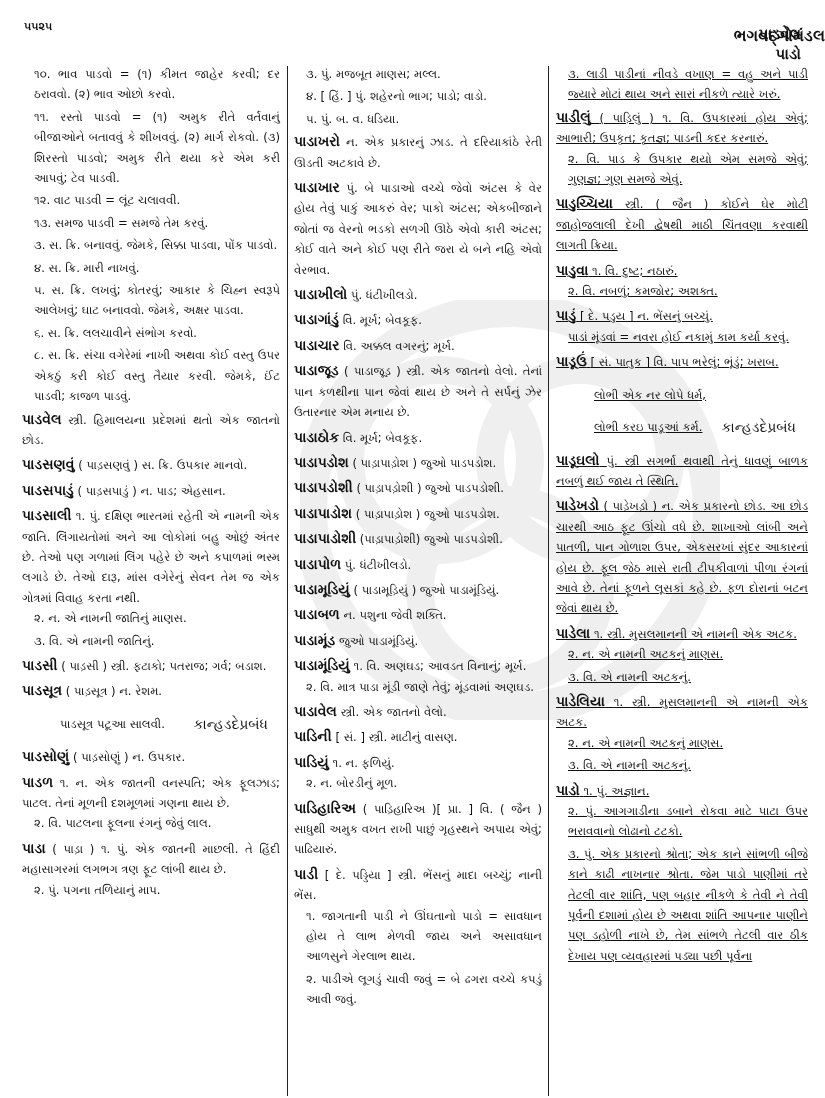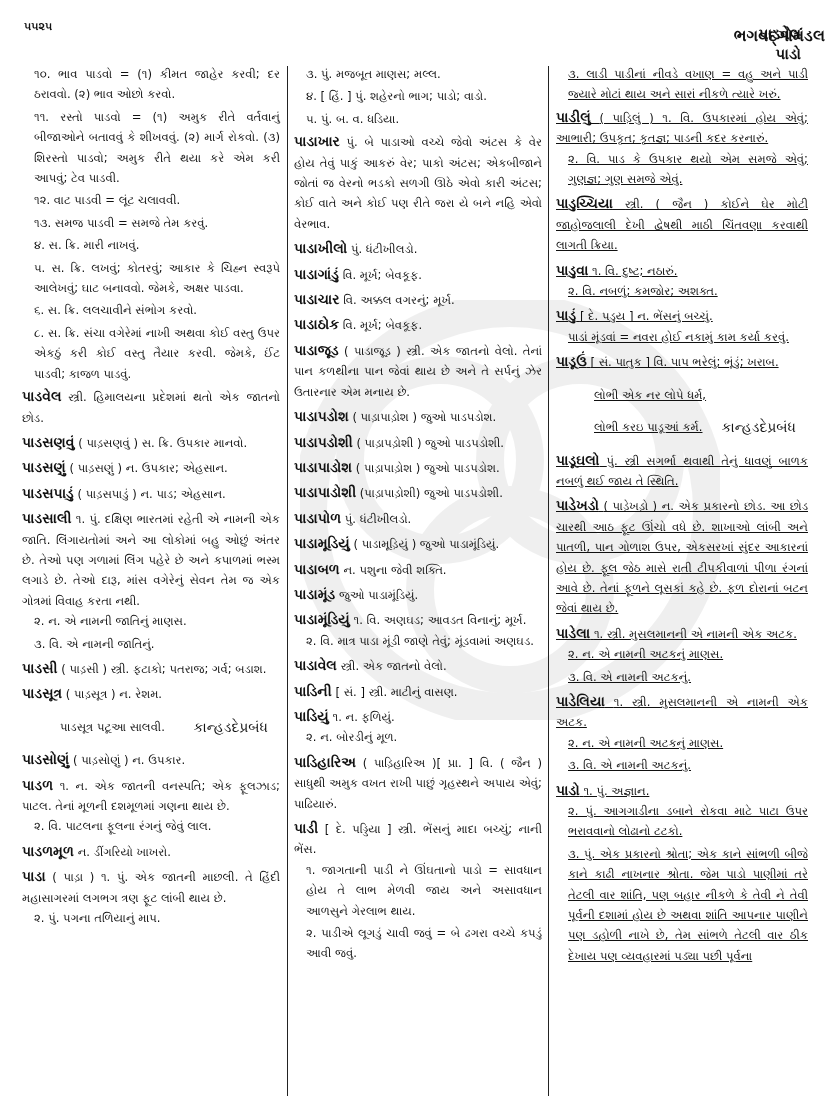--- a/index.html
+++ b/index.html
@@ -55,36 +55,33 @@
   <div class="rule rule-1"></div>
   <div class="rule rule-2"></div>
 
   <div class="columns">
 
     <div class="col col-1">
       <div class="sub">૧૦. ભાવ પાડવો = (૧) કીમત જાહેર કરવી; દર ઠરાવવો. (૨) ભાવ ઓછો કરવો.</div>
       <div class="sub">૧૧. રસ્તો પાડવો = (૧) અમુક રીતે વર્તવાનું બીજાઓને બતાવવું કે શીખવવું. (૨) માર્ગ રોકવો. (૩) શિરસ્તો પાડવો; અમુક રીતે થયા કરે એમ કરી આપવું; ટેવ પાડવી.</div>
       <div class="sub">૧૨. વાટ પાડવી = લૂંટ ચલાવવી.</div>
       <div class="sub">૧૩. સમજ પાડવી = સમજે તેમ કરવું.</div>
+      <div class="sub">૩. સ. ક્રિ. બનાવવું. જેમકે, સિક્કા પાડવા, પોંક પાડવો.</div>
       <div class="sub">૪. સ. ક્રિ. મારી નાખવું.</div>
       <div class="sub">૫. સ. ક્રિ. લખવું; કોતરવું; આકાર કે ચિહ્ન સ્વરૂપે આલેખવું; ઘાટ બનાવવો. જેમકે, અક્ષર પાડવા.</div>
       <div class="sub">૬. સ. ક્રિ. લલચાવીને સંભોગ કરવો.</div>
       <div class="sub">૮. સ. ક્રિ. સંચા વગેરેમાં નાખી અથવા કોઈ વસ્તુ ઉપર એકઠું કરી કોઈ વસ્તુ તૈયાર કરવી. જેમકે, ઈંટ પાડવી; કાજળ પાડવું.</div>
 
       <div class="entry">
         <span class="hw">પાડવેલ</span>
         <span class="body">સ્ત્રી. હિમાલયના પ્રદેશમાં થતો એક જાતનો છોડ.</span>
       </div>
       <div class="entry">
         <span class="hw">પાડસણવું</span>
         <span class="body">( પાડ઼સણવું ) સ. ક્રિ. ઉપકાર માનવો.</span>
-      </div>
-      <div class="entry">
-        <span class="hw">પાડસણું</span>
-        <span class="body">( પાડ઼સણું ) ન. ઉપકાર; એહસાન.</span>
       </div>
       <div class="entry">
         <span class="hw">પાડસપાડું</span>
         <span class="body">( પાડ઼સપાડું ) ન. પાડ; એહસાન.</span>
       </div>
       <div class="entry">
         <span class="hw">પાડસાલી</span>
         <span class="body">૧. પું. દક્ષિણ ભારતમાં રહેતી એ નામની એક જાતિ. લિંગાયતોમાં અને આ લોકોમાં બહુ ઓછું અંતર છે. તેઓ પણ ગળામાં લિંગ પહેરે છે અને કપાળમાં ભસ્મ લગાડે છે. તેઓ દારૂ, માંસ વગેરેનું સેવન તેમ જ એક ગોત્રમાં વિવાહ કરતા નથી.</span>
         <div class="sub">૨. ન. એ નામની જાતિનું માણસ.</div>
         <div class="sub">૩. વિ. એ નામની જાતિનું.</div>
@@ -104,58 +101,58 @@
       <div class="entry">
         <span class="hw">પાડસોણું</span>
         <span class="body">( પાડ઼સોણું ) ન. ઉપકાર.</span>
       </div>
       <div class="entry">
         <span class="hw">પાડળ</span>
         <span class="body">૧. ન. એક જાતની વનસ્પતિ; એક ફૂલઝાડ; પાટલ. તેનાં મૂળની દશમૂળમાં ગણના થાય છે.</span>
         <div class="sub">૨. વિ. પાટલના ફૂલના રંગનું જેવું લાલ.</div>
       </div>
       <div class="entry">
-        <span class="hw">પાડળમૂળ</span>
-        <span class="body">ન. ડીંગરિયો ખાખરો.</span>
-      </div>
-      <div class="entry">
         <span class="hw">પાડા</span>
         <span class="body">( પાડ઼ા ) ૧. પું. એક જાતની માછલી. તે હિંદી મહાસાગરમાં લગભગ ત્રણ ફૂટ લાંબી થાય છે.</span>
         <div class="sub">૨. પું. પગના તળિયાનું માપ.</div>
       </div>
     </div>
 
     <div class="col col-2">
       <div class="sub">૩. પું. મજબૂત માણસ; મલ્લ.</div>
       <div class="sub">૪. [ હિં. ] પું. શહેરનો ભાગ; પાડો; વાડો.</div>
       <div class="sub">૫. પું. બ. વ. ધડિયા.</div>
 
       <div class="entry">
+        <span class="hw">પાડાખરો</span>
+        <span class="body">ન. એક પ્રકારનું ઝાડ. તે દરિયાકાંઠે રેતી ઊડતી અટકાવે છે.</span>
+      </div>
+      <div class="entry">
         <span class="hw">પાડાખાર</span>
         <span class="body">પું. બે પાડાઓ વચ્ચે જેવો અંટસ કે વેર હોય તેવું પાકું આકરું વેર; પાકો અંટસ; એકબીજાને જોતાં જ વેરનો ભડકો સળગી ઊઠે એવો કારી અંટસ; કોઈ વાતે અને કોઈ પણ રીતે જરા યે બને નહિ એવો વેરભાવ.</span>
       </div>
       <div class="entry">
         <span class="hw">પાડાખીલો</span>
         <span class="body">પું. ધંટીખીલડો.</span>
       </div>
       <div class="entry">
         <span class="hw">પાડાગાંડું</span>
         <span class="body">વિ. મૂર્ખ; બેવકૂફ.</span>
       </div>
       <div class="entry">
         <span class="hw">પાડાચાર</span>
         <span class="body">વિ. અક્કલ વગરનું; મૂર્ખ.</span>
       </div>
       <div class="entry">
+        <span class="hw">પાડાજૂડ</span>
+        <span class="body">( પાડાજૂડ઼ ) સ્ત્રી. એક જાતનો વેલો. તેનાં પાન કળથીના પાન જેવાં થાય છે અને તે સર્પનું ઝેર ઉતારનાર એમ મનાય છે.</span>
+      </div>
+      <div class="entry">
         <span class="hw">પાડાઠોક</span>
         <span class="body">વિ. મૂર્ખ; બેવકૂફ.</span>
-      </div>
-      <div class="entry">
-        <span class="hw">પાડાજૂડ</span>
-        <span class="body">( પાડાજૂડ઼ ) સ્ત્રી. એક જાતનો વેલો. તેનાં પાન કળથીના પાન જેવાં થાય છે અને તે સર્પનું ઝેર ઉતારનાર એમ મનાય છે.</span>
       </div>
       <div class="entry">
         <span class="hw">પાડાપડોશ</span>
         <span class="body">( પાડ઼ાપાડ઼ોશ ) જુઓ પાડપડોશ.</span>
       </div>
       <div class="entry">
         <span class="hw">પાડાપડોશી</span>
         <span class="body">( પાડ઼ાપડ઼ોશી ) જુઓ પાડપડોશી.</span>
       </div>
       <div class="entry">

